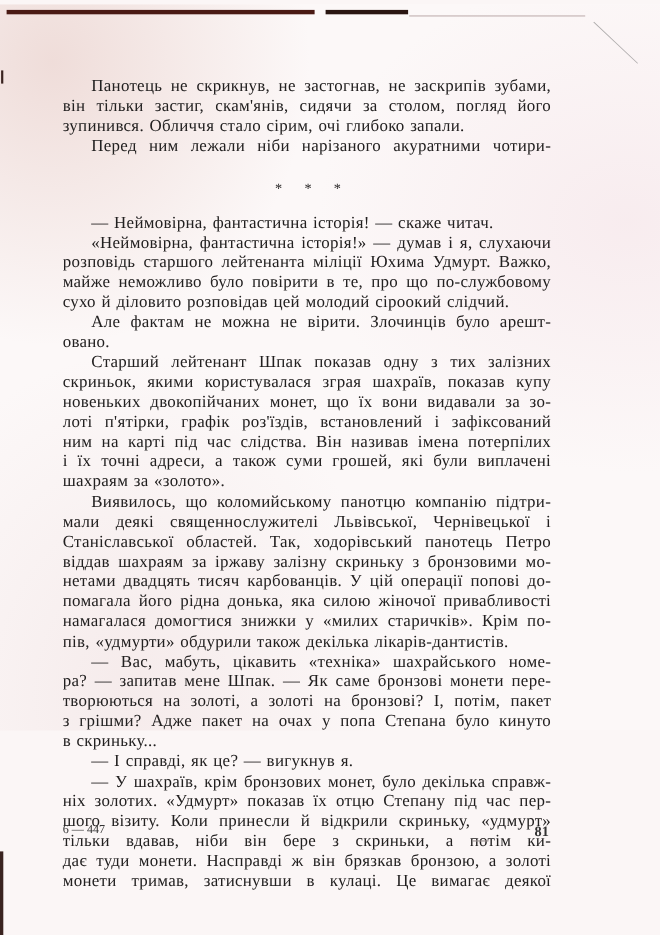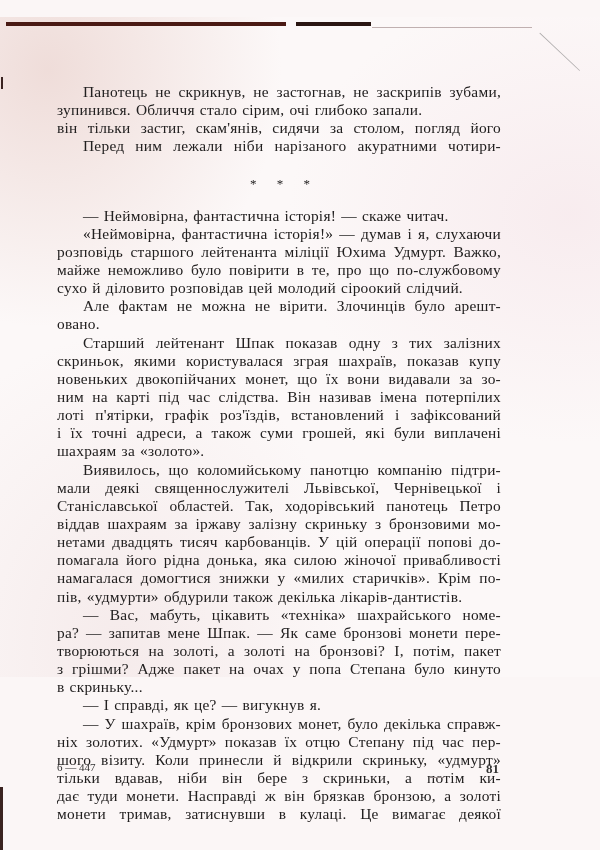--- a/index.html
+++ b/index.html
@@ -10,21 +10,21 @@
       width: 600px;
       height: 850px;
       overflow: hidden;
       position: relative;
       background: #fbf6f6;
       font-family: "Liberation Serif", "DejaVu Serif", serif;
       color: #222020;
     }
     .page {
       position: absolute;
-      left: 0; top: 17px;
+      left: 0; top: 4px;
       width: 600px; height: 660px;
       background:
         radial-gradient(ellipse at 8% 8%, rgba(215,170,160,0.35), rgba(255,255,255,0) 30%),
         radial-gradient(ellipse at 95% 30%, rgba(235,200,210,0.25), rgba(255,255,255,0) 35%),
         radial-gradient(ellipse at 20% 95%, rgba(230,205,205,0.3), rgba(255,255,255,0) 35%),
         #fcf8f8;
     }
     .top-edge {
       position: absolute;
       top: 5px;
@@ -112,22 +112,22 @@
   <div class="top-edge b"></div>
   <div class="top-edge c"></div>
   <div class="corner-mark"></div>
   <div class="left-edge-small"></div>
   <div class="left-edge"></div>
 
   <div class="text-block">
 
     <div>
       <span class="line indent">Панотець не скрикнув, не застогнав, не заскрипів зубами,</span>
+      <span class="line">він тільки застиг, скам'янів, сидячи за столом, погляд його</span>
       <span class="line last">зупинився. Обличчя стало сірим, очі глибоко запали.</span>
-      <span class="line">він тільки застиг, скам'янів, сидячи за столом, погляд його</span>
     </div>
     <div>
       <span class="line indent">Перед ним лежали ніби нарізаного акуратними чотири-</span>
     </div>
 
     <span class="stars">* * *</span>
 
     <div>
       <span class="line indent last">— Неймовірна, фантастична історія! — скаже читач.</span>
     </div>
@@ -138,22 +138,22 @@
       <span class="line last">сухо й діловито розповідав цей молодий сіроокий слідчий.</span>
     </div>
     <div>
       <span class="line indent">Але фактам не можна не вірити. Злочинців було арешт-</span>
       <span class="line last">овано.</span>
     </div>
     <div>
       <span class="line indent">Старший лейтенант Шпак показав одну з тих залізних</span>
       <span class="line">скриньок, якими користувалася зграя шахраїв, показав купу</span>
       <span class="line">новеньких двокопійчаних монет, що їх вони видавали за зо-</span>
+      <span class="line">лоті п'ятірки, графік роз'їздів, встановлений і зафіксований</span>
       <span class="line">ним на карті під час слідства. Він називав імена потерпілих</span>
-      <span class="line">лоті п'ятірки, графік роз'їздів, встановлений і зафіксований</span>
       <span class="line">і їх точні адреси, а також суми грошей, які були виплачені</span>
       <span class="line last">шахраям за «золото».</span>
     </div>
     <div>
       <span class="line indent">Виявилось, що коломийському панотцю компанію підтри-</span>
       <span class="line">мали деякі священнослужителі Львівської, Чернівецької і</span>
       <span class="line">Станіславської областей. Так, ходорівський панотець Петро</span>
       <span class="line">віддав шахраям за іржаву залізну скриньку з бронзовими мо-</span>
       <span class="line">нетами двадцять тисяч карбованців. У цій операції попові до-</span>
       <span class="line">помагала його рідна донька, яка силою жіночої привабливості</span>

